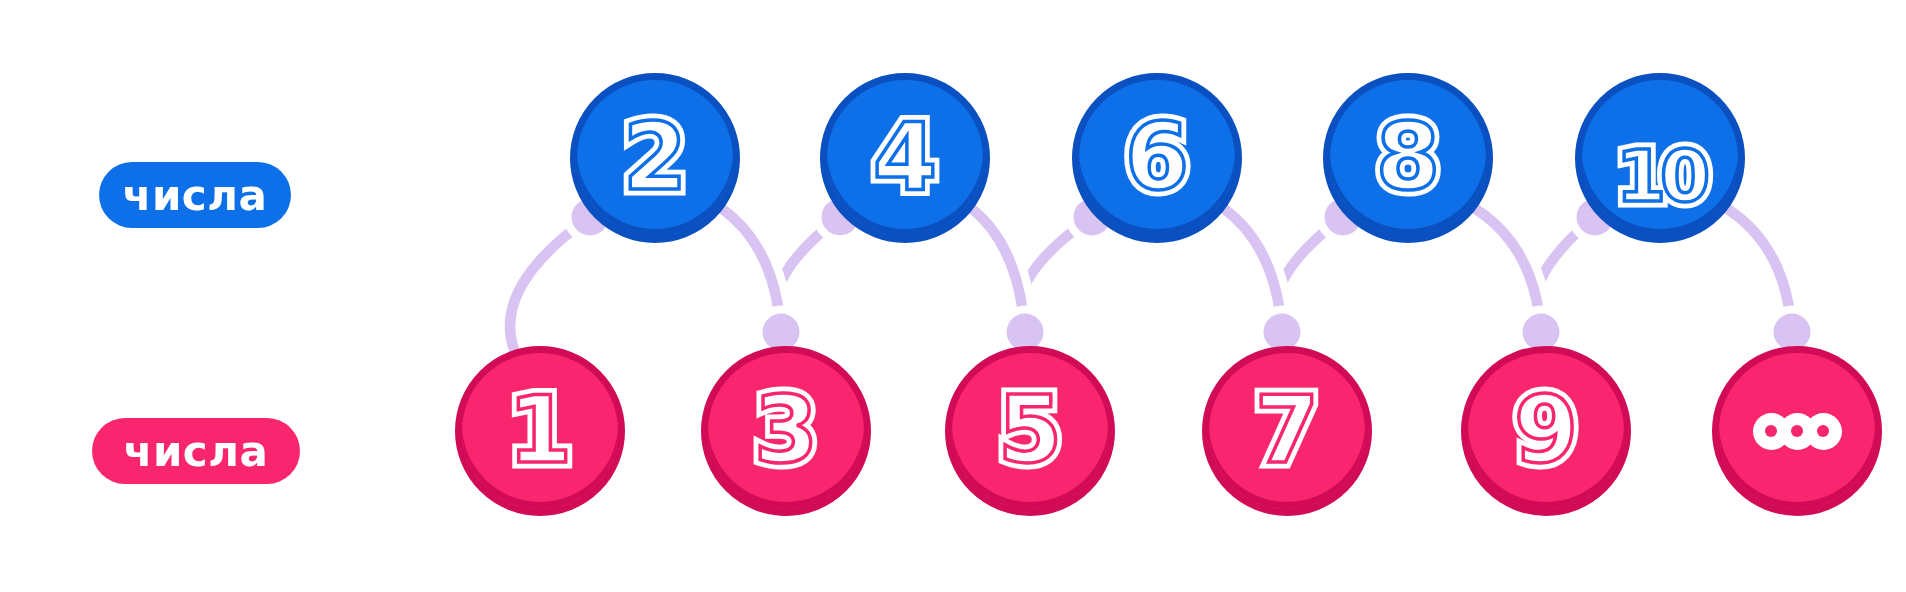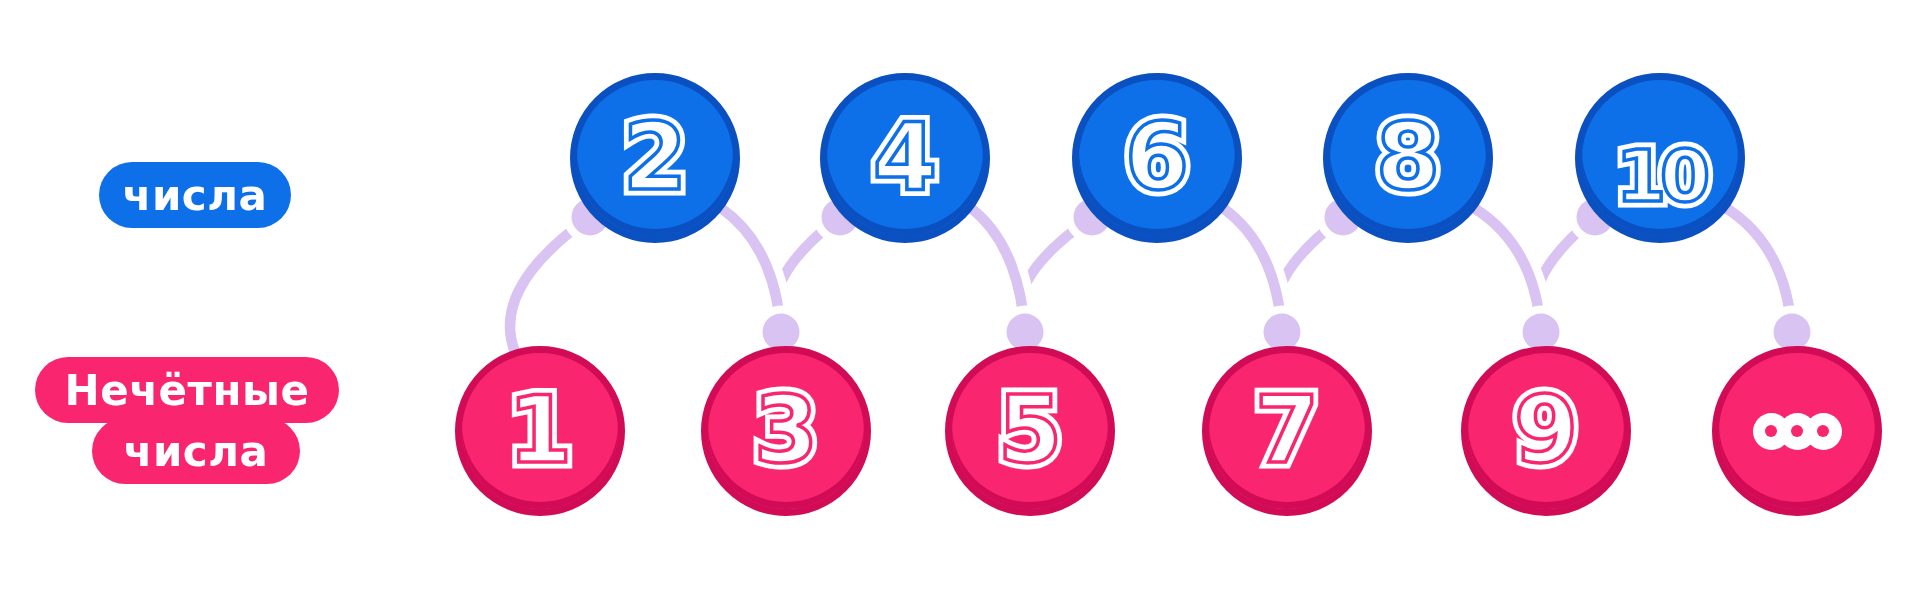--- a/index.html
+++ b/index.html
@@ -85,21 +85,20 @@
       <circle cx="1092" cy="217" r="18.5" fill="#D9C3F2"></circle>
       <circle cx="1282" cy="332" r="18.5" fill="#D9C3F2"></circle>
       <circle cx="1343" cy="217" r="18.5" fill="#D9C3F2"></circle>
       <circle cx="1541" cy="332" r="18.5" fill="#D9C3F2"></circle>
       <circle cx="1595" cy="217" r="18.5" fill="#D9C3F2"></circle>
       <circle cx="1792" cy="332" r="18.5" fill="#D9C3F2"></circle>
     </svg>
 
   <div class="pill even" id="even-pill-2" style="z-index:3;">числа</div>
 
-  <div class="pill odd" id="odd-pill-1" style="z-index:3;">Нечётные</div>
   <div class="pill odd" id="odd-pill-2" style="z-index:3;">числа</div>
 
   <div id="even-row">
       <div class="circle even" style="left: 570px; top: 73px;">
         <div class="num">
           <span class="blob">2</span>
           <span class="core">2</span>
         </div>
       </div>
       <div class="circle even" style="left: 820px; top: 73px;">

